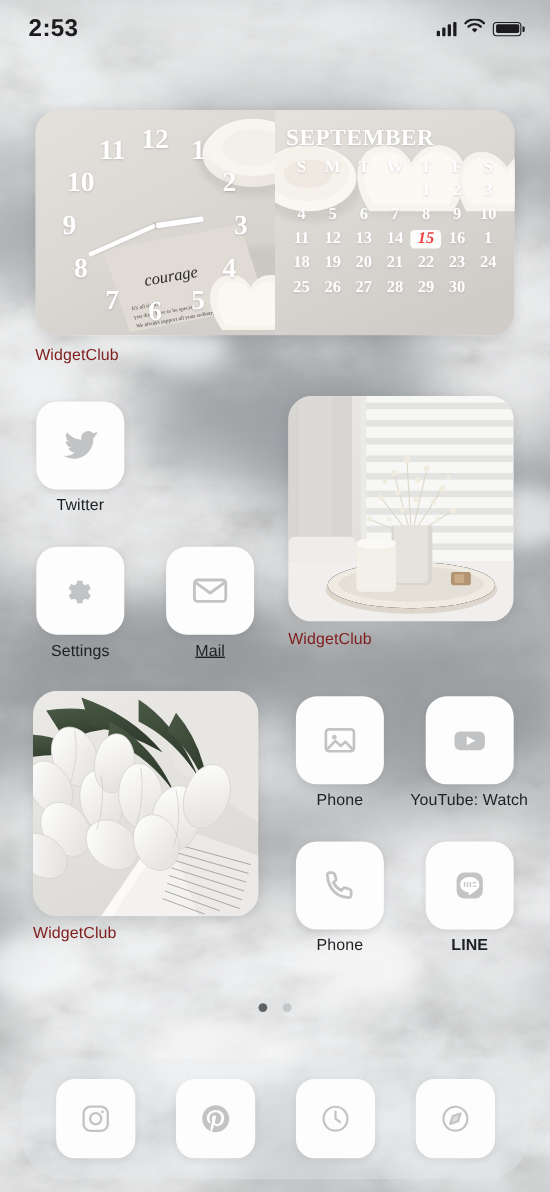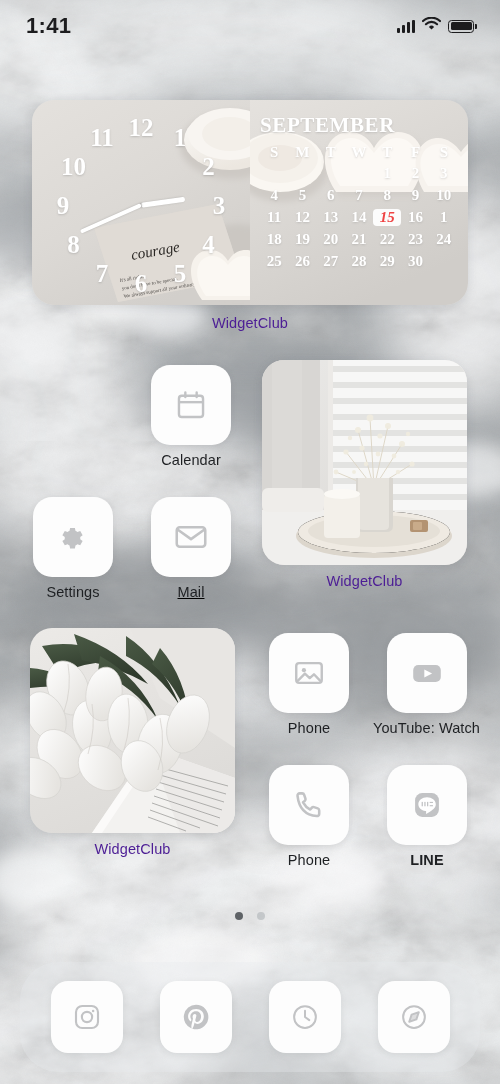--- a/index.html
+++ b/index.html
@@ -89,22 +89,22 @@
   }
   .cal-dow { font-size:15px; margin-bottom:4px; }
   .cal-day.today {
     background:rgba(255,255,255,0.92); color:#ef4444;
     border-radius:4px; text-shadow:none;font-style:italic;
   }
   .cal-day.blank { visibility:hidden; }
 
   
   .wlabel {
-    position:absolute; text-align:center; font-size:14.5px;
-    color:#4c1d95; letter-spacing:0.1px;
+    position:absolute; font-size:14.5px;
+    color:#7f1d1d; letter-spacing:0.1px;
   }
 
   
   .widget-sm {
     position:absolute; width:205px; height:205px;
     border-radius:22px; overflow:hidden;
     box-shadow:0 2px 10px rgba(90,95,100,0.18);
   }
   .widget-sm svg { width:100%; height:100%; display:block; }
   .ph-flowers { left:262px; top:360px; }
@@ -232,21 +232,21 @@
       <ellipse cx="200" cy="960" rx="70" ry="34" fill="#fafafb"></ellipse>
       <ellipse cx="470" cy="470" rx="46" ry="28" fill="#f6f7f8"></ellipse>
       <ellipse cx="35" cy="880" rx="50" ry="30" fill="#f8f9fa"></ellipse>
     </g>
 
     <rect width="500" height="1084" filter="url(#grain)" opacity="0.5"></rect>
   </svg>
 </div>
 
 <div class="statusbar">
-  <div class="status-time">1:41</div>
+  <div class="status-time">2:53</div>
   <div class="status-icons">
     <span class="sig">
         <i></i>
         <i></i>
         <i></i>
         <i></i>
       </span>
     <span>
       <svg width="19" height="14" viewBox="0 0 19 14">
         <path d="M9.5 12.6 6.9 9.9a3.7 3.7 0 0 1 5.2 0z" fill="#1c1c1e"></path>
@@ -559,33 +559,31 @@
       <g stroke="#cfccc7" stroke-width="0.8" fill="none" opacity="0.8">
         <path d="M38 36 Q42 60 34 84"></path>
         <path d="M98 70 Q102 96 94 122"></path>
         <path d="M130 90 Q136 116 128 142"></path>
         <path d="M62 76 Q66 100 58 126"></path>
       </g>
     </svg>
   </div>
   <div class="wlabel" style="left:30px; top:841px; width:205px;">WidgetClub</div>
 
-
-  <div class="app" style="left:151px; top:365px;">
+  <div class="app" style="left:33px; top:365px;">
     <div class="app-tile">
       <span class="glyph">
-        <svg width="34" height="34" viewBox="0 0 24 24" fill="none" stroke="currentColor" stroke-width="1.7">
-          <rect x="3.5" y="5.5" width="17" height="15" rx="2"></rect>
-          <path d="M3.5 10h17"></path>
-          <path d="M8 3.2v3.2M16 3.2v3.2" stroke-linecap="round"></path>
-        </svg>
-      </span>
-    </div>
-    <div class="app-label">Calendar</div>
-  </div>
+        <svg width="38" height="38" viewBox="0 0 24 24" fill="currentColor">
+          <path d="M22.5 5.6a8 8 0 0 1-2.3.65 4 4 0 0 0 1.77-2.22 8 8 0 0 1-2.55.97 4 4 0 0 0-6.83 3.65A11.4 11.4 0 0 1 4.3 4.46a4 4 0 0 0 1.24 5.35 4 4 0 0 1-1.81-.5v.05a4 4 0 0 0 3.2 3.92 4 4 0 0 1-1.8.07 4 4 0 0 0 3.74 2.78A8 8 0 0 1 2 17.78a11.3 11.3 0 0 0 6.13 1.8c7.36 0 11.38-6.1 11.38-11.38v-.52a8.1 8.1 0 0 0 2-2.07z"></path>
+        </svg>
+      </span>
+    </div>
+    <div class="app-label">Twitter</div>
+  </div>
+
 
   <div class="app" style="left:33px; top:497px;">
     <div class="app-tile">
       <span class="glyph">
         <svg width="34" height="34" viewBox="0 0 24 24" fill="currentColor">
           <path d="M12 8.2a3.8 3.8 0 1 0 0 7.6 3.8 3.8 0 0 0 0-7.6zm0 5.9a2.1 2.1 0 1 1 0-4.2 2.1 2.1 0 0 1 0 4.2z"></path>
           <path d="M20.3 13.6c.05-.52.05-1.06 0-1.58l1.7-1.3-1.7-2.94-2 .68a7.9 7.9 0 0 0-1.37-.79l-.38-2.1h-3.4l-.38 2.1c-.48.2-.94.47-1.37.8l-2-.7-1.7 2.95 1.7 1.3a8 8 0 0 0 0 1.58l-1.7 1.3 1.7 2.95 2-.69c.43.33.89.6 1.37.79l.38 2.1h3.4l.38-2.1c.48-.2.94-.46 1.37-.79l2 .69 1.7-2.95-1.7-1.3z" transform="translate(-3.2 0)"></path>
         </svg>
       </span>
     </div>

